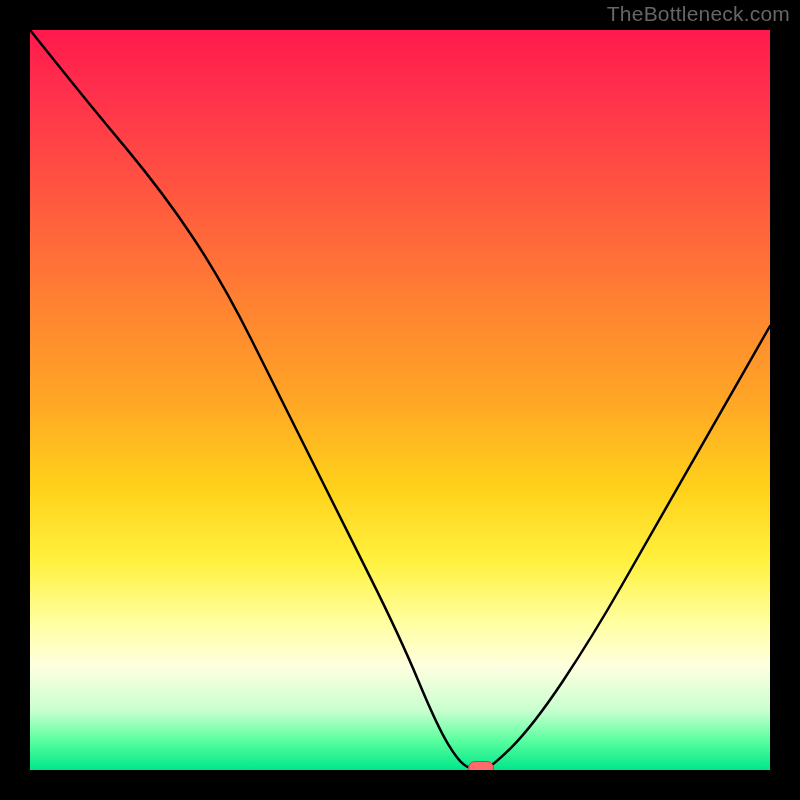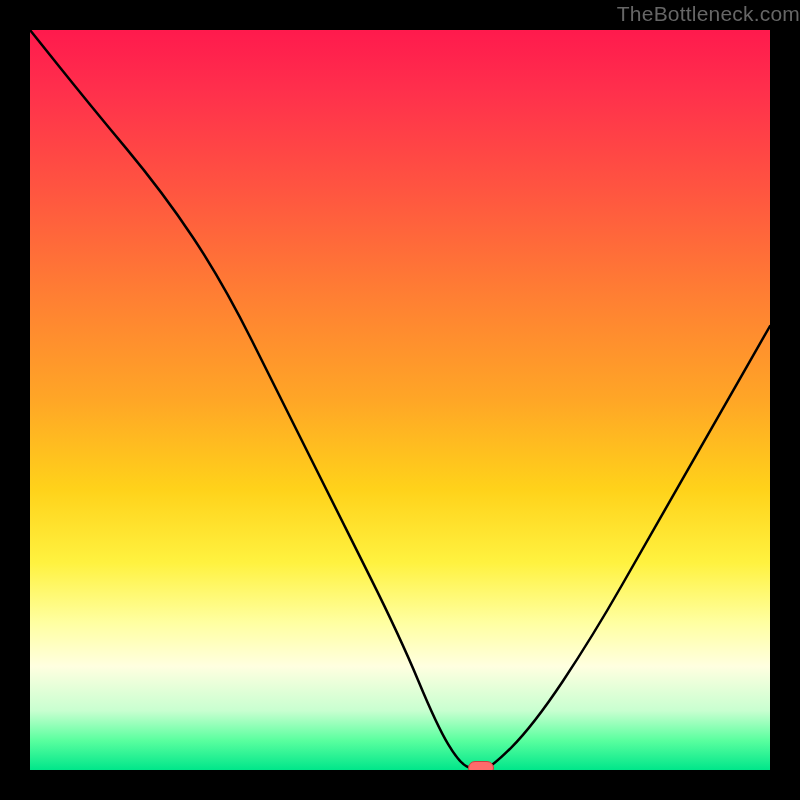--- a/index.html
+++ b/index.html
@@ -13,21 +13,21 @@
   }
   .frame {
     position: relative;
     width: 800px;
     height: 800px;
     background: #000;
   }
   .watermark {
     position: absolute;
     top: 2px;
-    right: 0;
+    right: 10px;
     color: #666;
     font-size: 21px;
     font-weight: 500;
     letter-spacing: 0.2px;
     z-index: 20;
   }
   .plot-area {
     position: absolute;
     left: 30px;
     top: 30px;

